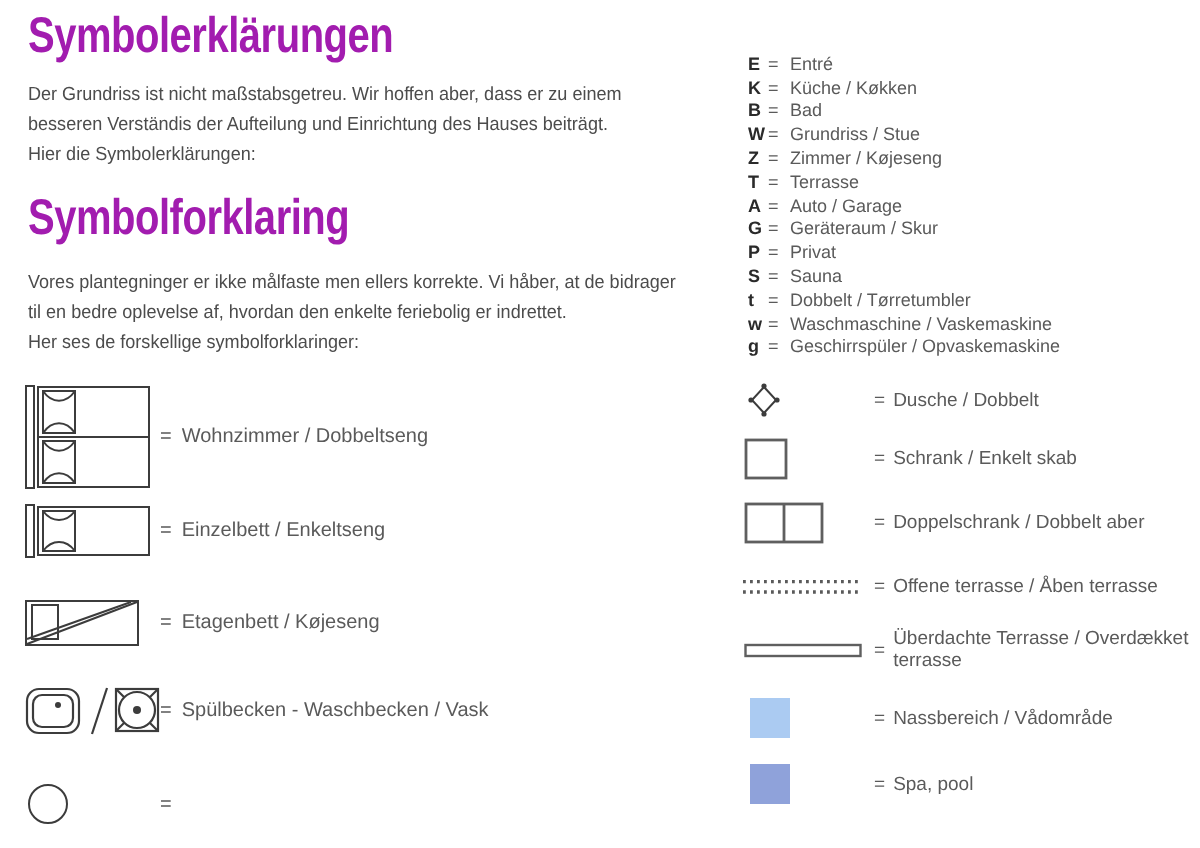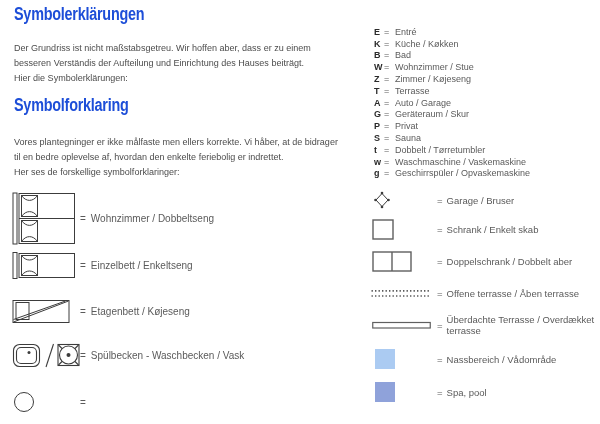--- a/index.html
+++ b/index.html
@@ -1,18 +1,18 @@
 <!DOCTYPE html>
 <html><head>
 <meta charset="utf-8">
 <style>
   html,body{margin:0;padding:0;background:#fff;}
   #page{position:relative;width:600px;height:424px;background:#ffffff;overflow:hidden;
         font-family:"Liberation Sans",sans-serif;}
-  .h1{position:absolute;left:14px;color:#1d4ed8;font-size:18px;font-weight:700;white-space:nowrap;}
+  .h1{position:absolute;left:14px;color:#a21caf;font-size:25px;font-weight:700;white-space:nowrap;}
   .h1 span{display:inline-block;transform:scaleX(0.80);transform-origin:0 50%;letter-spacing:-0.3px;}
   .para{position:absolute;left:14px;width:400px;color:#4c4c4c;font-size:9.5px;line-height:15px;
         white-space:pre-line;transform:scaleX(0.95);transform-origin:0 0;}
   
   .srow{position:absolute;left:12px;display:flex;align-items:center;}
   .srow .ibox{width:68px;flex:none;display:flex;align-items:center;}
   .srow .eq,.srow .lbl{color:#5a5a5a;font-size:10px;}
   .srow .eq{margin-right:5px;}
   .row-l1{top:192px;height:53px;}
   .row-l2{top:252px;height:27px;}
@@ -150,21 +150,21 @@
         <span class="ll">Küche / Køkken</span>
       </div>
     <div class="lrow">
         <span class="lt">B</span>
         <span class="eq">=</span>
         <span class="ll">Bad</span>
       </div>
     <div class="lrow">
         <span class="lt">W</span>
         <span class="eq">=</span>
-        <span class="ll">Wohnzimmer / Stue</span>
+        <span class="ll">Grundriss / Stue</span>
       </div>
     <div class="lrow">
         <span class="lt">Z</span>
         <span class="eq">=</span>
         <span class="ll">Zimmer / Køjeseng</span>
       </div>
     <div class="lrow">
         <span class="lt">T</span>
         <span class="eq">=</span>
         <span class="ll">Terrasse</span>
@@ -210,21 +210,21 @@
     <span class="ibox">
       <svg width="18" height="18" viewBox="0 0 18 18" style="margin-left:2px;">
         <path d="M9,2.5 L15,9 L9,15.5 L3,9 Z" fill="none" stroke="#3c3c3c" stroke-width="1"></path>
         <circle cx="9" cy="2" r="1.3" fill="#3c3c3c"></circle>
         <circle cx="9" cy="16" r="1.3" fill="#3c3c3c"></circle>
         <circle cx="2.5" cy="9" r="1.3" fill="#3c3c3c"></circle>
         <circle cx="15.5" cy="9" r="1.3" fill="#3c3c3c"></circle>
       </svg>
     </span>
     <span class="eq">=</span>
-    <span class="lbl">Garage / Bruser</span>
+    <span class="lbl">Dusche / Dobbelt</span>
   </div>
 
   <div class="rrow row-r2">
     <span class="ibox">
       <svg width="22" height="21" viewBox="0 0 22 21" style="margin-left:1px;">
         <rect x="1" y="1" width="20" height="19" fill="none" stroke="#5f5f5f" stroke-width="1.4"></rect>
       </svg>
     </span>
     <span class="eq">=</span>
     <span class="lbl">Schrank / Enkelt skab</span>

